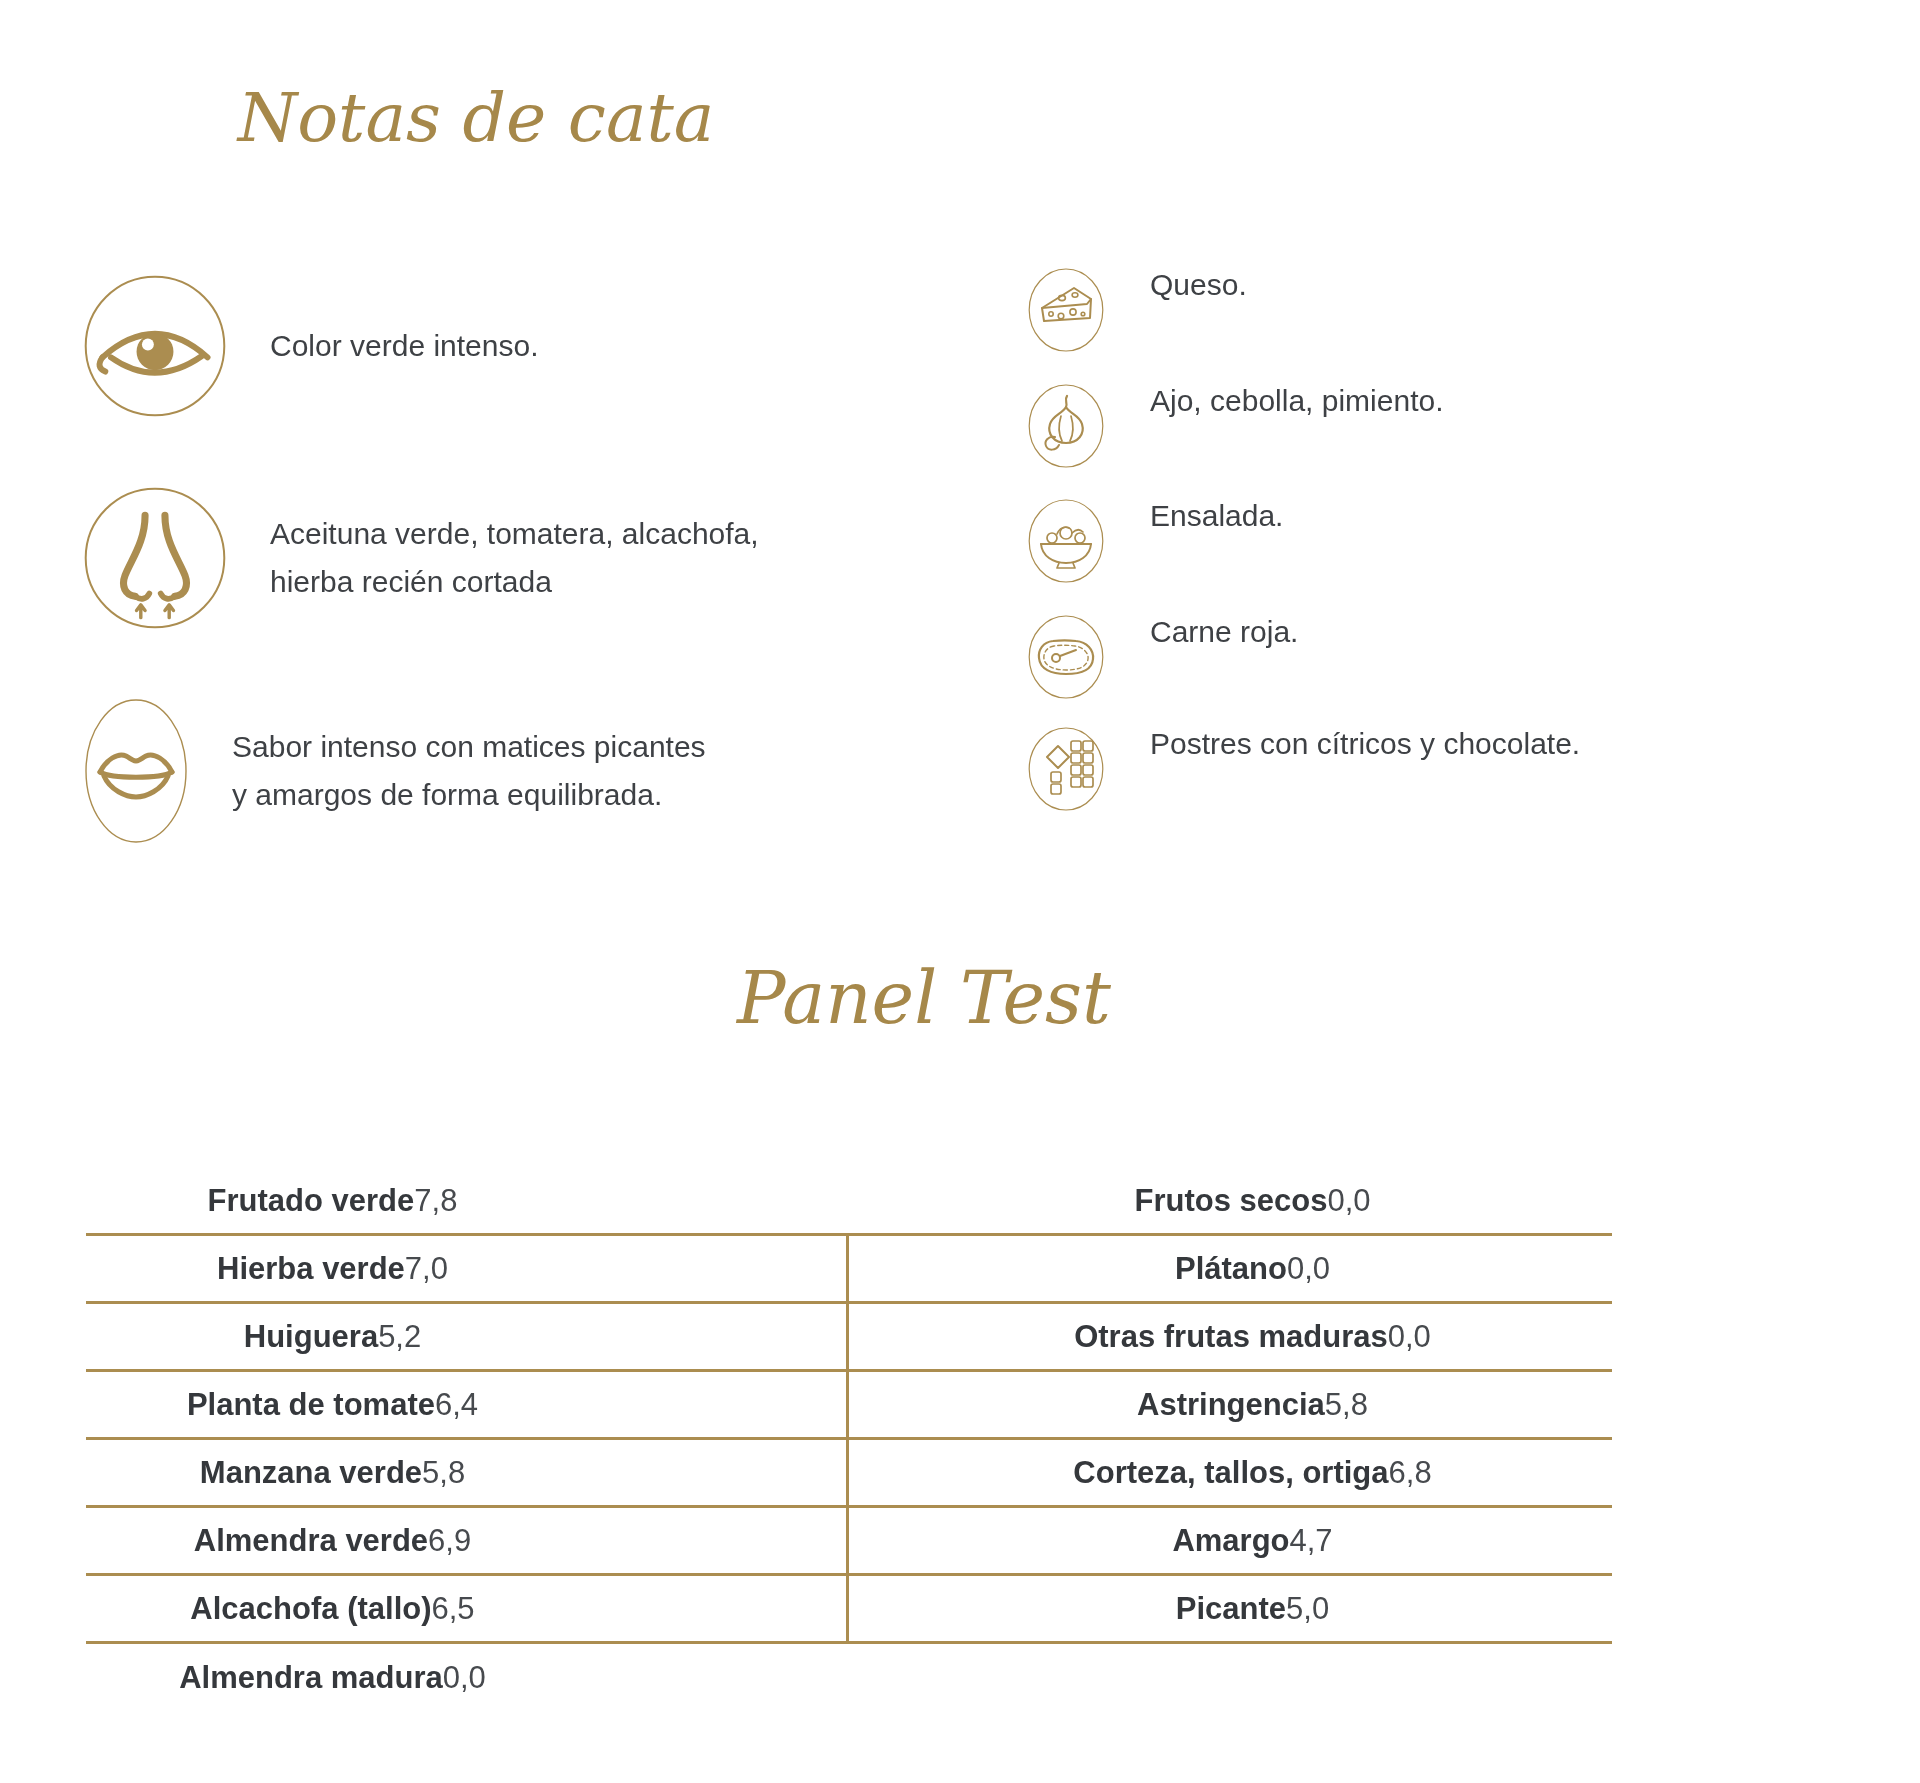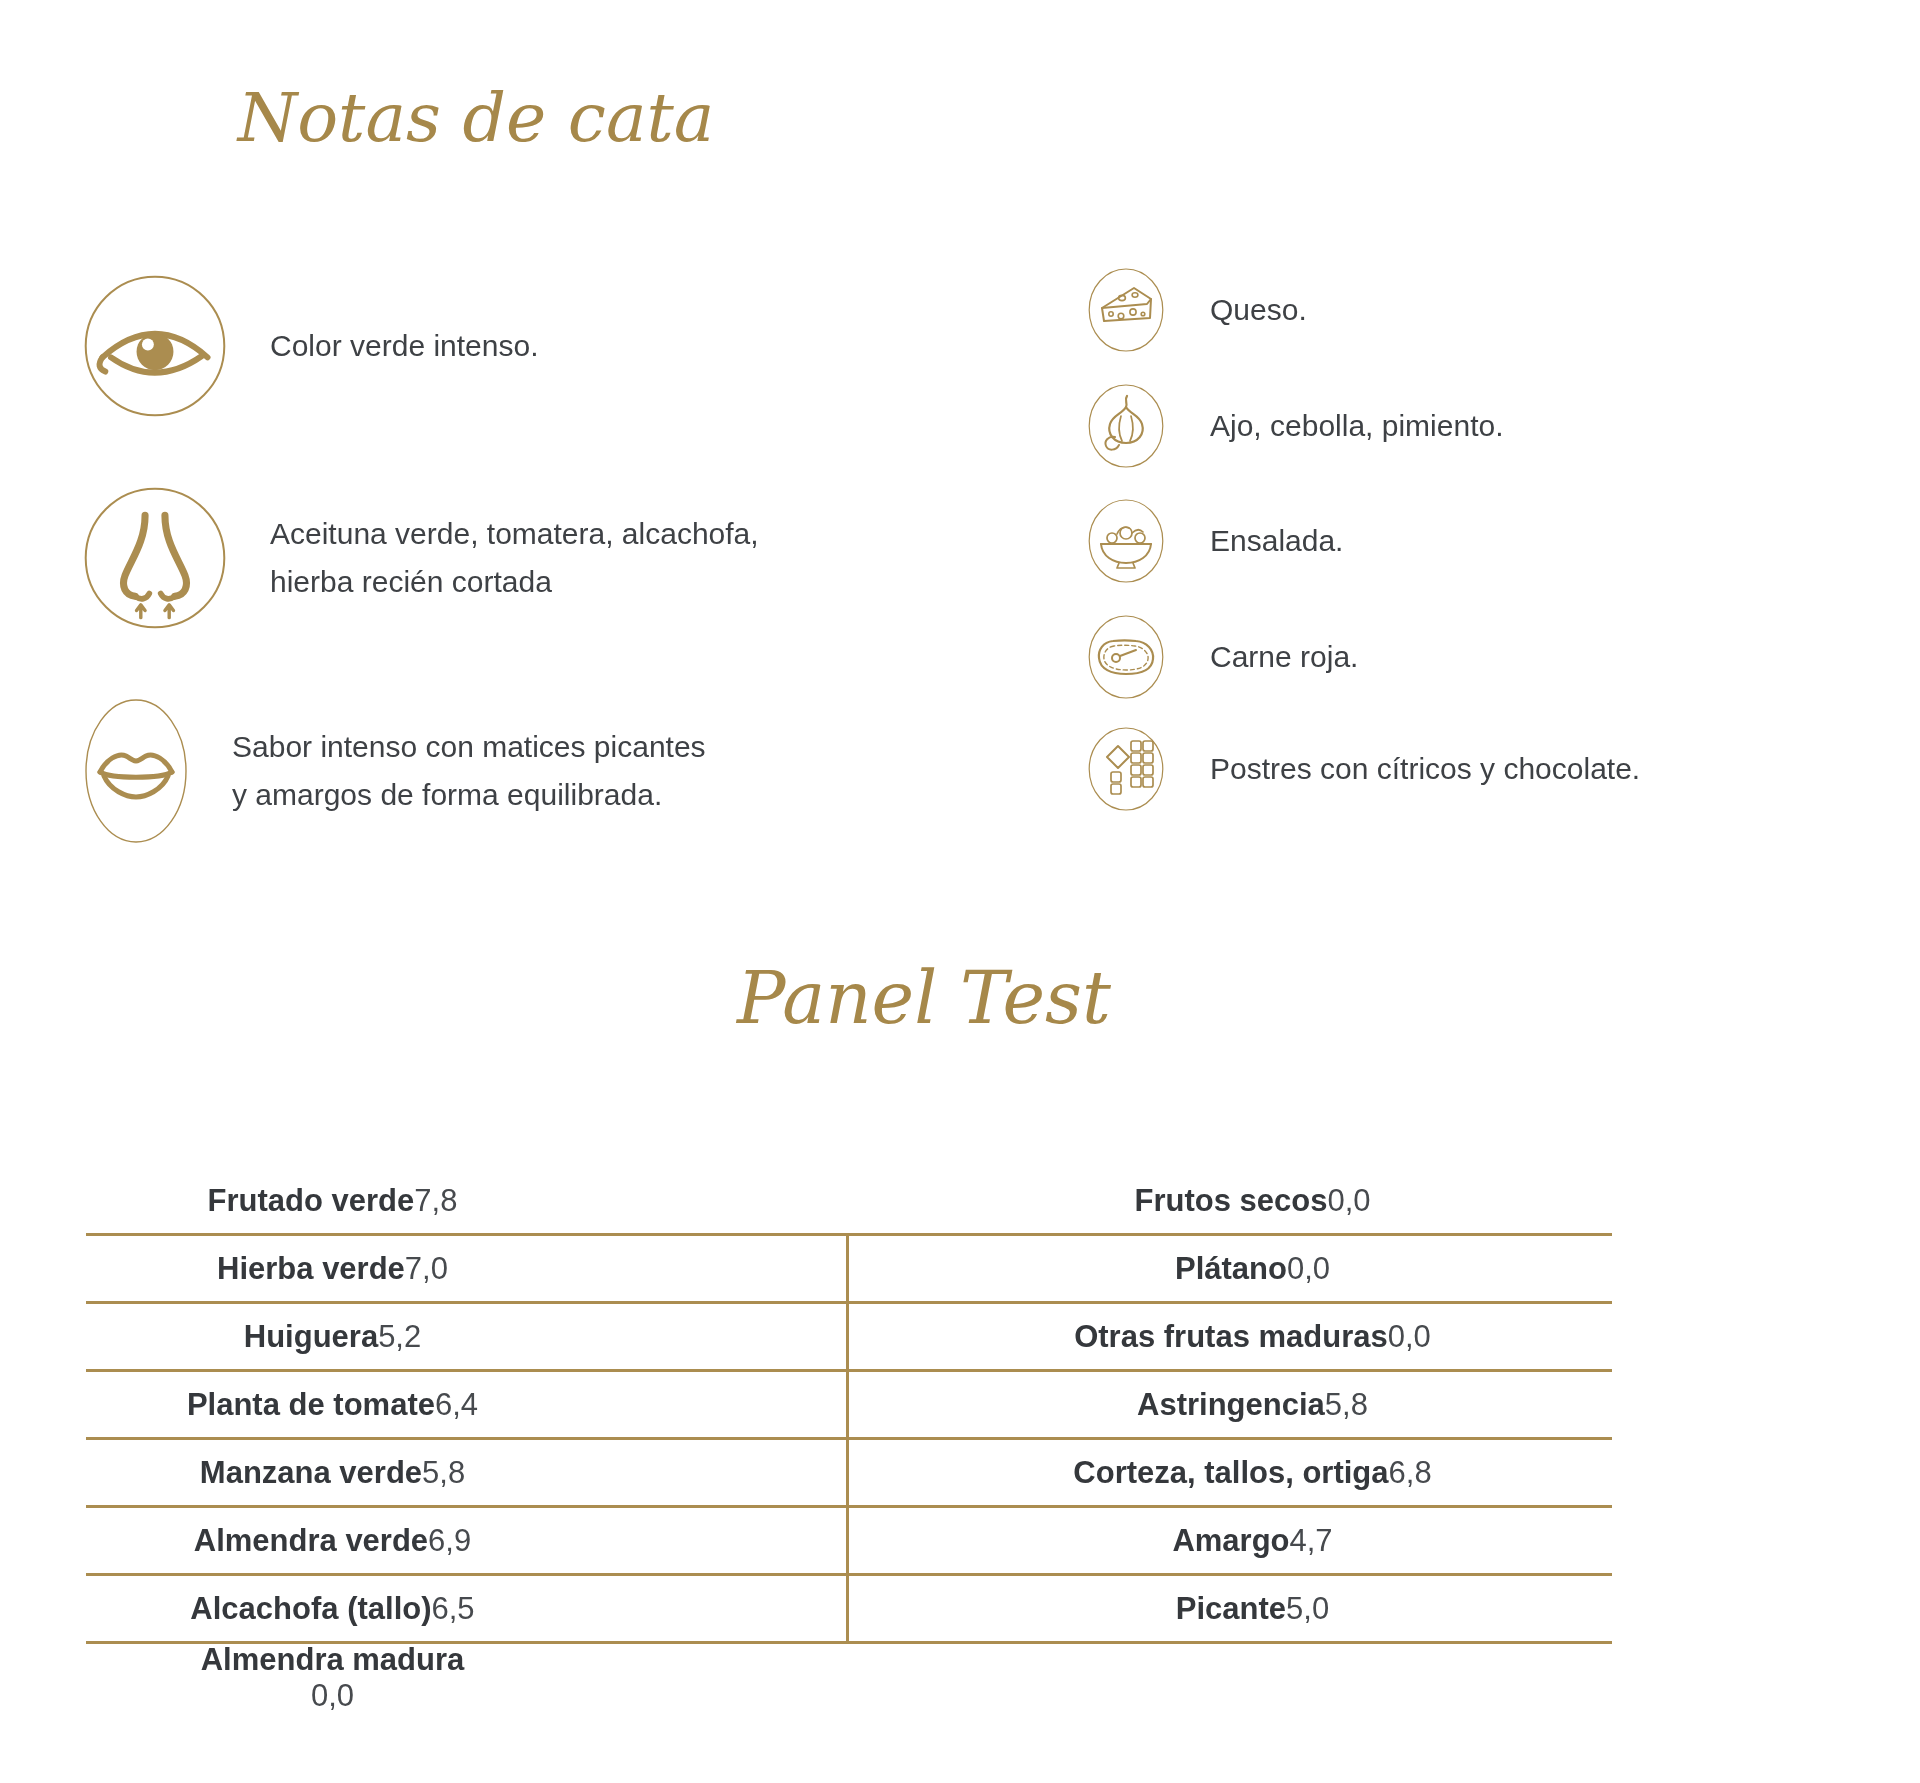--- a/index.html
+++ b/index.html
@@ -34,35 +34,35 @@
     font-weight:400;
   }
   .panel-title{top:944px;left:0;width:1800px;font-size:72px;line-height:1.5;margin-left:24px;}
 
   
   .nota-row{position:absolute;left:84px;display:flex;align-items:center;gap:44px;color:var(--gold-line);}
   .nota-text{font-size:30px;line-height:48px;color:var(--ink);}
   .icon-wrap{display:block;flex:0 0 auto;line-height:0;}
 
   
-  .uso-row{position:absolute;left:1088px;display:flex;align-items:center;gap:46px;color:var(--gold-line);}
+  .uso-row{position:absolute;left:1028px;display:flex;gap:46px;color:var(--gold-line);}
   .uso-label{font-size:30px;color:var(--ink);white-space:nowrap;}
 
   
   .t-col{position:absolute;top:1168px;}
   .t-col.left{left:86px;width:761px;}
   .t-col.right{left:847px;width:765px;}
   .t-row{
     height:68px;
     display:flex;justify-content:center;align-items:center;
     border-bottom:3px solid var(--gold-line);
   }
   .t-col.left  .t-row{padding-left:6px;padding-right:274px;}
   .t-col.right .t-row{padding-left:50px;padding-right:4px;}
-  .t-row.no-rule{border-bottom:none;flex-direction:column;}
+  .t-row.no-rule{border-bottom:none;}
   .t-label{font-size:31px;font-weight:bold;color:#35383c;white-space:nowrap;}
   .t-value{font-size:31px;font-weight:400;color:var(--ink-val);}
   .t-divider{position:absolute;left:846px;top:1233px;width:3px;height:411px;background:var(--gold-line);}
 
   svg{display:block;}
 </style>
 </head>
 <body>
 
 <div class="page">

